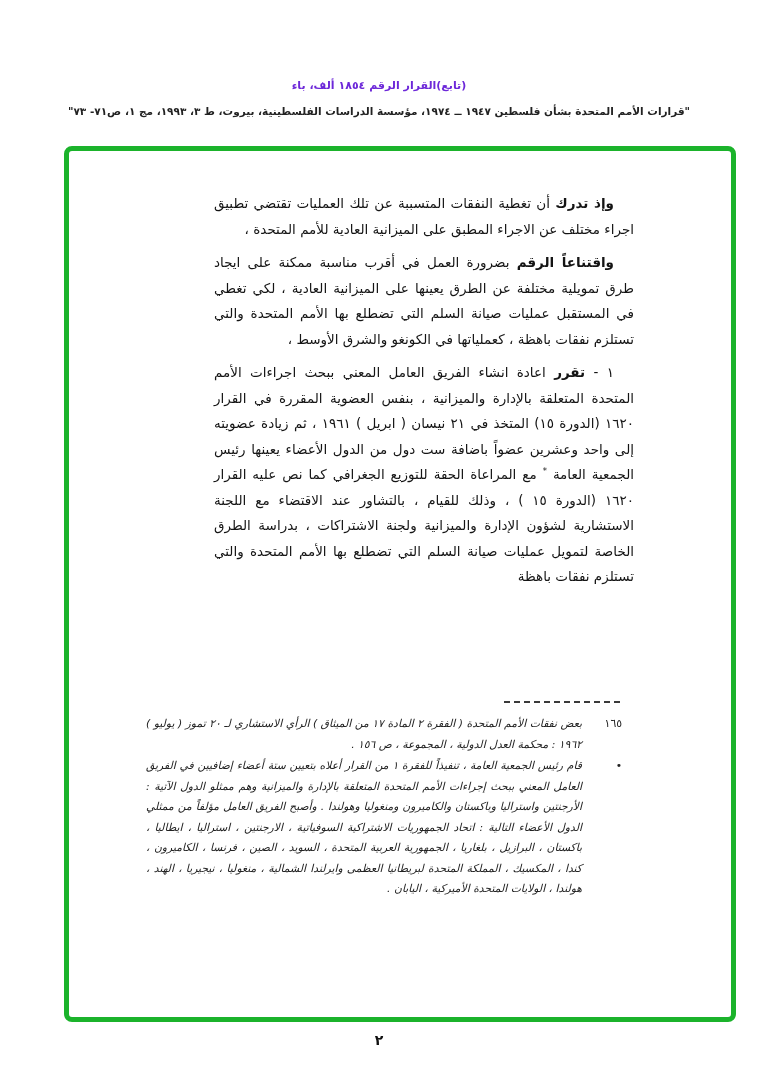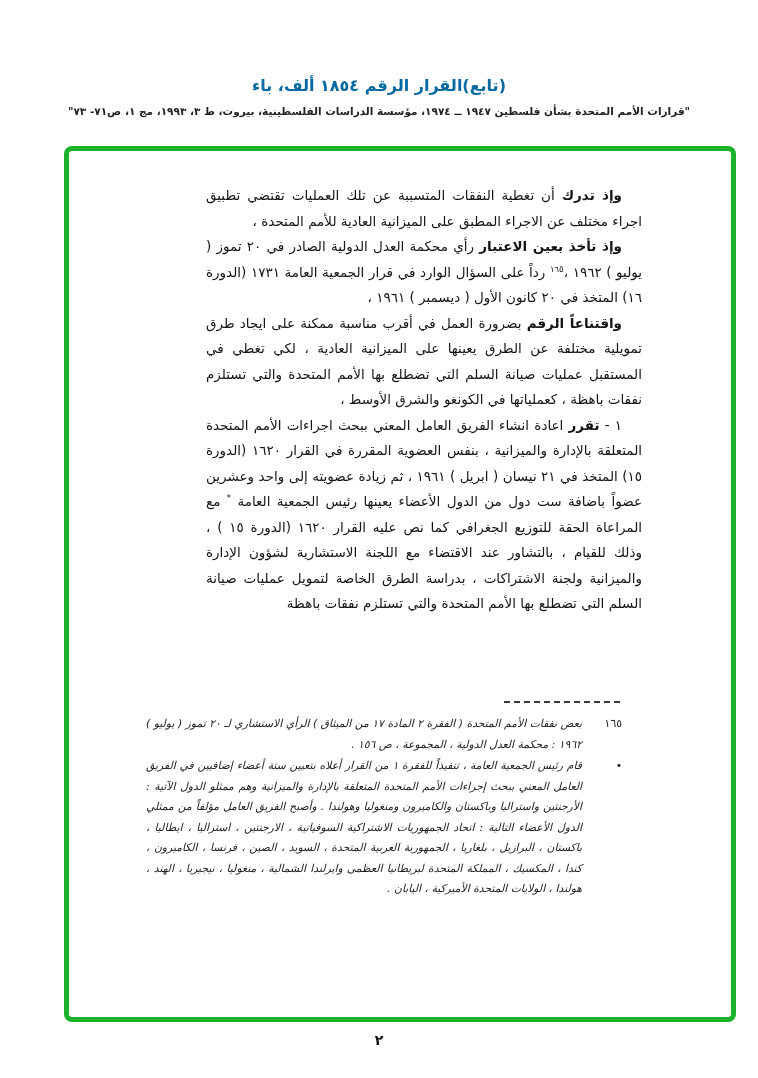--- a/index.html
+++ b/index.html
@@ -7,22 +7,22 @@
     width: 758px; height: 1078px;
     background: #ffffff;
     position: relative;
     font-family: "DejaVu Sans", sans-serif;
     color: #1a1a1a;
     overflow: hidden;
   }
   .title {
     position: absolute; top: 74px; left: 0; width: 758px;
     text-align: center; direction: rtl;
-    font-weight: bold; font-size: 16px; line-height: 24px;
-    color: #0369a1;
+    font-weight: bold; font-size: 11px; line-height: 24px;
+    color: #6d28d9;
   }
   .source {
     position: absolute; top: 103px; left: 0; width: 758px;
     text-align: center; direction: rtl;
     font-weight: bold; font-size: 10.5px; line-height: 16px;
     color: #222;
   }
   .frame {
     position: absolute; left: 64px; top: 146px;
     width: 672px; height: 876px;
@@ -30,21 +30,21 @@
     border-radius: 8px;
     box-sizing: border-box;
     background: transparent;
   }
   .main {
     position: absolute; left: 206px; top: 183px; width: 436px;
     direction: rtl; text-align: justify;
     font-size: 13.5px; line-height: 25.5px;
     color: #141414;
   }
-  .main p { margin: 0; text-indent: 20px; }
+  .main p { margin: 8px; text-indent: 20px; }
   .main b { font-weight: bold; }
   sup.ref {
     font-size: 8.5px; line-height: 0; vertical-align: super;
     font-weight: normal;
   }
   .fn-rule {
     position: absolute; left: 504px; top: 701px; width: 116px; height: 0;
     border-top: 2px dashed #3a3a3a;
   }
   .footnotes {
@@ -68,21 +68,20 @@
 
 <div class="title">(تابع)القرار الرقم ١٨٥٤ ألف، باء</div>
 
 <div class="source">"قرارات الأمم المتحدة بشأن فلسطين ١٩٤٧ ــ ١٩٧٤، مؤسسة الدراسات الفلسطينية، بيروت، ط ٣، ١٩٩٣، مج ١، ص٧١- ٧٣"</div>
 
 <div class="frame"></div>
 
 <div class="main">
   <p><b>وإذ تدرك</b><span> أن تغطية النفقات المتسببة عن تلك العمليات تقتضي تطبيق اجراء مختلف عن الاجراء المطبق على الميزانية العادية للأمم المتحدة ،</span></p>
 
-  <p><b>وإذ تأخذ بعين الاعتبار</b><span> رأي محكمة العدل الدولية الصادر في ٢٠ تموز ( يوليو ) ١٩٦٢ ،</span><sup class="ref">١٦٥</sup><span> رداً على السؤال الوارد في قرار الجمعية العامة ١٧٣١ (الدورة ١٦) المتخذ في ٢٠ كانون الأول ( ديسمبر ) ١٩٦١ ،</span></p>
 
   <p><b>واقتناعاً الرقم</b><span> بضرورة العمل في أقرب مناسبة ممكنة على ايجاد طرق تمويلية مختلفة عن الطرق يعينها على الميزانية العادية ، لكي تغطي في المستقبل عمليات صيانة السلم التي تضطلع بها الأمم المتحدة والتي تستلزم نفقات باهظة ، كعملياتها في الكونغو والشرق الأوسط ،</span></p>
 
   <p><span>١ - </span><b>تقرر</b><span> اعادة انشاء الفريق العامل المعني ببحث اجراءات الأمم المتحدة المتعلقة بالإدارة والميزانية ، بنفس العضوية المقررة في القرار ١٦٢٠ (الدورة ١٥) المتخذ في ٢١ نيسان ( ابريل ) ١٩٦١ ، ثم زيادة عضويته إلى واحد وعشرين عضواً باضافة ست دول من الدول الأعضاء يعينها رئيس الجمعية العامة </span><sup class="ref">*</sup><span> مع المراعاة الحقة للتوزيع الجغرافي كما نص عليه القرار ١٦٢٠ (الدورة ١٥ ) ، وذلك للقيام ، بالتشاور عند الاقتضاء مع اللجنة الاستشارية لشؤون الإدارة والميزانية ولجنة الاشتراكات ، بدراسة الطرق الخاصة لتمويل عمليات صيانة السلم التي تضطلع بها الأمم المتحدة والتي تستلزم نفقات باهظة</span></p>
 </div>
 
 <div class="fn-rule"></div>
 
 <div class="footnotes">
   <div class="fn">

